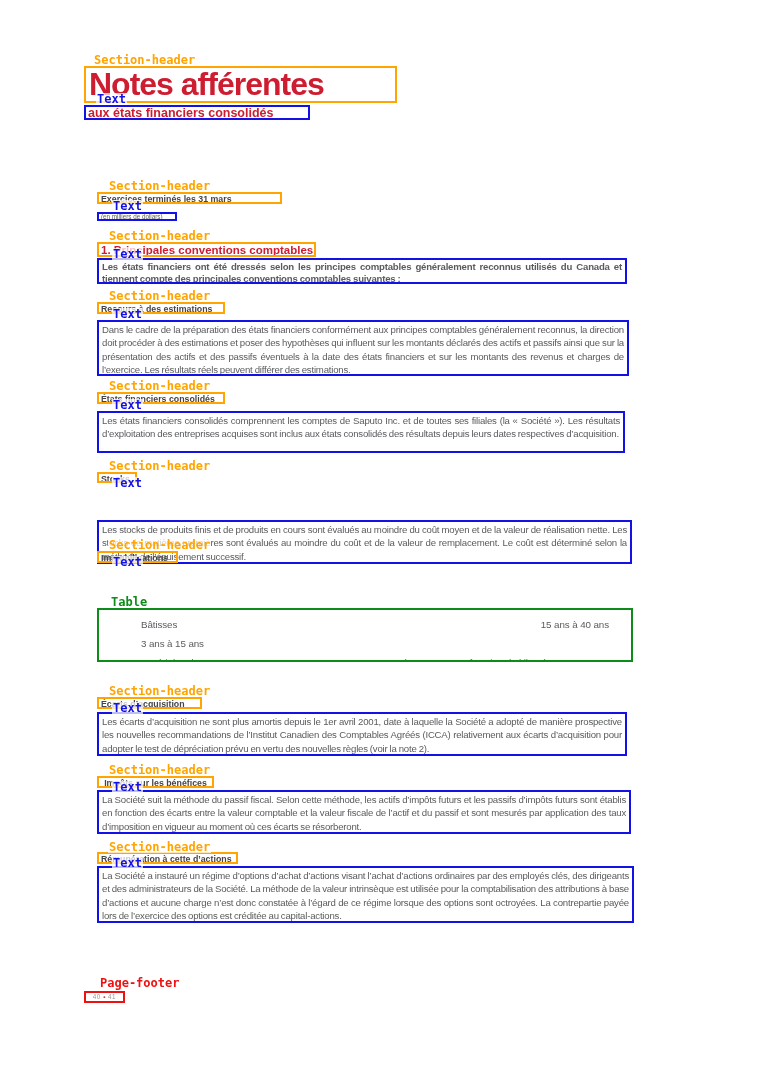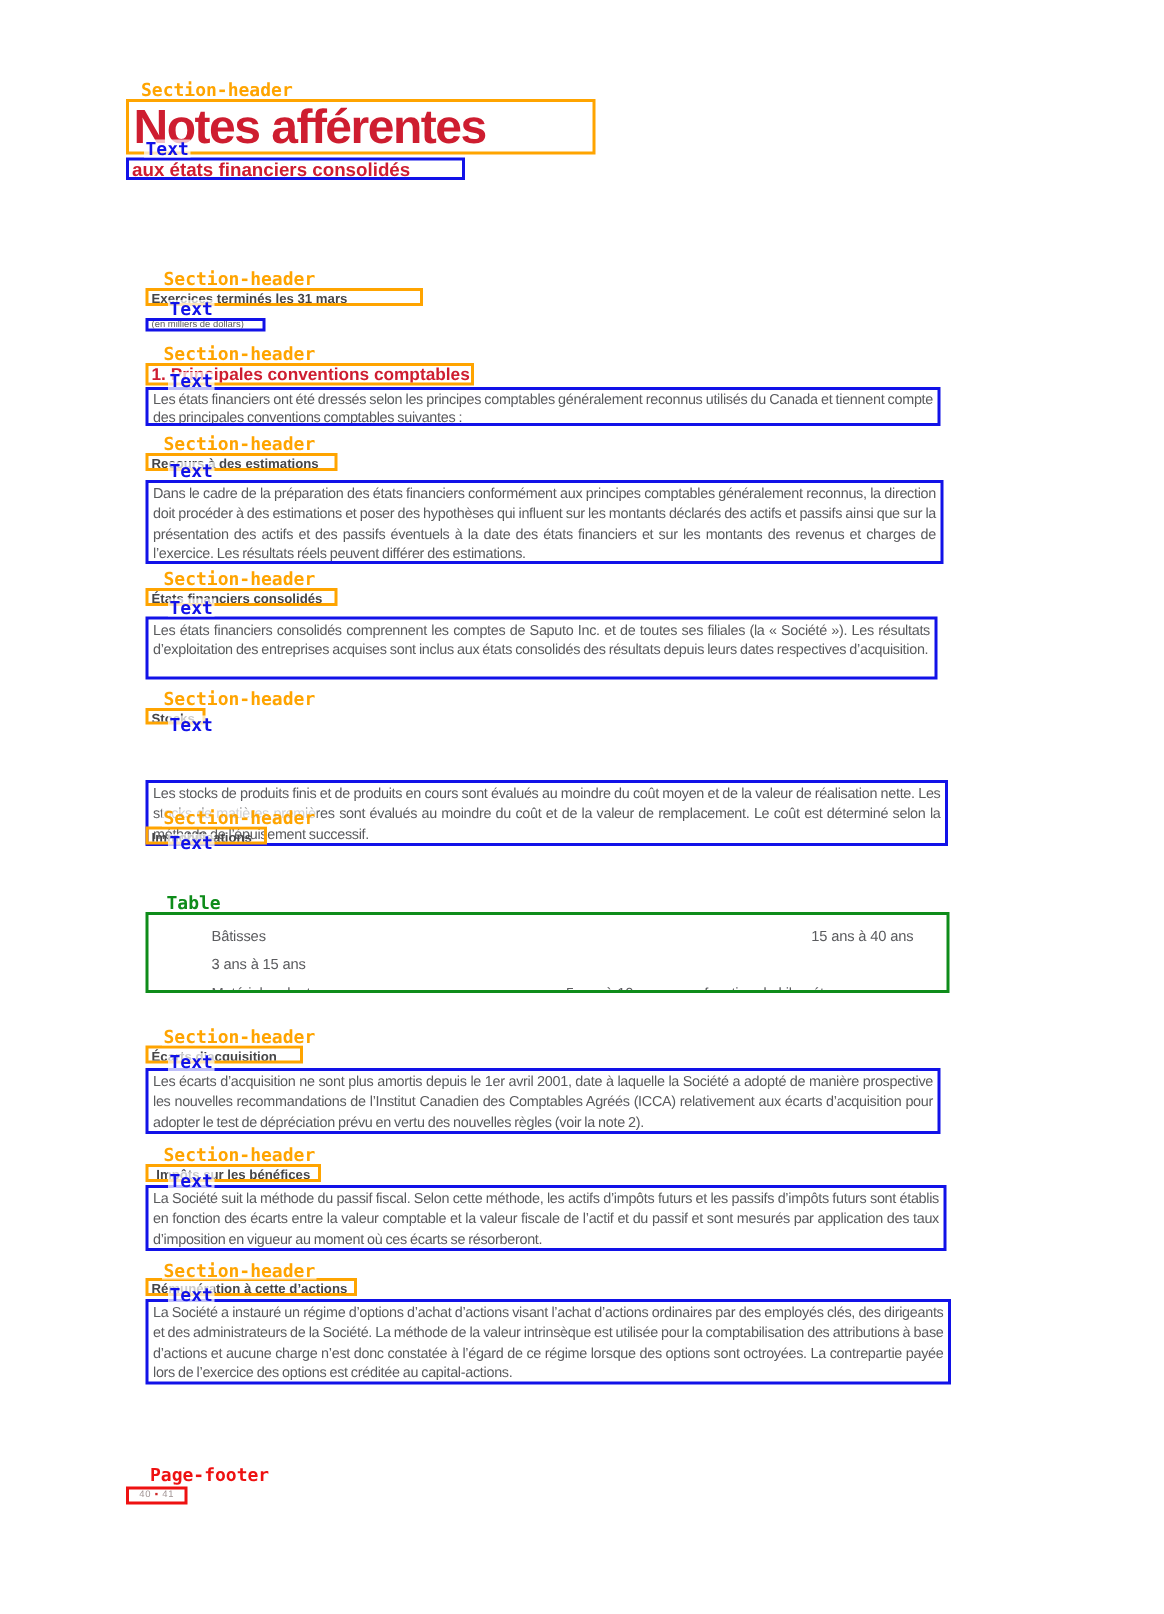--- a/index.html
+++ b/index.html
@@ -19,21 +19,21 @@
          color:var(--red);padding-left:3px;white-space:nowrap;}
   .subtitle{font-weight:bold;font-size:12.5px;line-height:12px;color:var(--red);
             padding-left:2px;white-space:nowrap;}
   .doc-h{font-weight:bold;font-size:8.8px;line-height:8.5px;color:var(--hd);
          padding:1px 2px 0;white-space:nowrap;}
   .note1{font-weight:bold;font-size:11.5px;line-height:11px;color:var(--red);
          padding:1px 2px 0;white-space:nowrap;}
   .units{font-size:6.3px;line-height:5.5px;color:var(--body);padding-left:2px;white-space:nowrap;}
   .para{font-size:9.6px;line-height:13.4px;color:var(--body);text-align:justify;
         letter-spacing:-0.2px;word-spacing:-0.4px;padding:1px 3px 0;}
-  .para.tight{line-height:11.5px;}
+  .para.tight{line-height:11.5px;font-weight:bold;}
   .tbl{padding:5px 22px 0 18px;}
   .trow{display:flex;justify-content:space-between;font-size:9.8px;line-height:19px;
         color:var(--body);letter-spacing:-0.1px;}
   .trow .dur{text-align:right;}
   .ftext{font-size:6.3px;line-height:8.5px;color:#a09494;text-align:center;letter-spacing:0.5px;}
   .ftext .fb{color:#cf2727;}
 </style>
 </head>
 <body>
 

